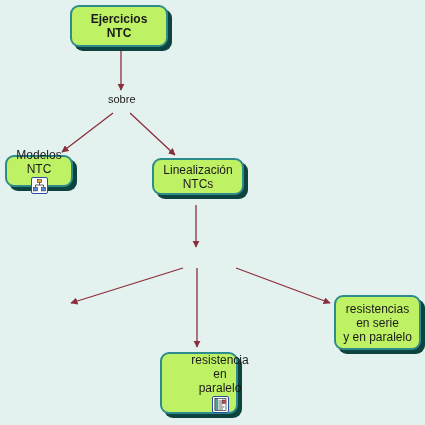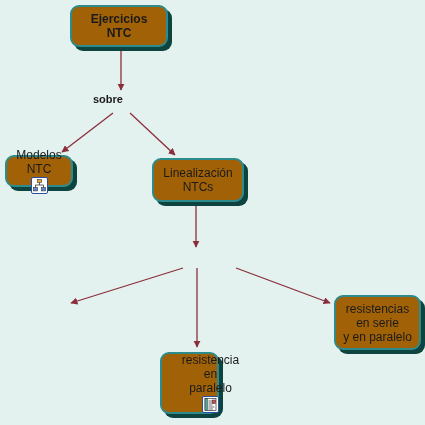--- a/index.html
+++ b/index.html
@@ -24,21 +24,21 @@
     left: 0;
     top: 0;
     width: 425px;
     height: 425px;
   }
 
   
   .node {
     position: absolute;
     box-sizing: border-box;
-    background: #a16207;
+    background: #bef264;
     border: 2px solid #2e8b8b;
     border-radius: 9px;
     box-shadow: 4px 4px 0 0 #0d4440;
     display: flex;
     flex-direction: column;
     align-items: center;
     justify-content: center;
     text-align: center;
     color: #1a1a1a;
     font-size: 12px;
@@ -95,21 +95,21 @@
       <line x1="196" y1="205" x2="196" y2="247"></line>
 
       <line x1="183" y1="268" x2="71" y2="303"></line>
 
       <line x1="197" y1="268" x2="197" y2="347"></line>
 
       <line x1="236" y1="268" x2="330" y2="303"></line>
     </g>
   </svg>
 
-  <div class="linklabel" style="left:93px; top:93px;font-weight:bold;">sobre</div>
+  <div class="linklabel" style="left:108px; top:93px;">sobre</div>
 
 
   <div class="node root" style="left:70px; top:5px; width:98px; height:42px;">
     <span class="label">Ejercicios
 NTC</span>
   </div>
 
   <div class="node" style="left:5px; top:155px; width:68px; height:32px;">
     <span class="label">Modelos
 NTC</span>
@@ -117,27 +117,27 @@
       <svg viewBox="0 0 17 17" xmlns="http://www.w3.org/2000/svg">
         <rect x="0.5" y="0.5" width="16" height="16" rx="1.5" fill="#ffffff" stroke="#2a4fa0" stroke-width="1"></rect>
         <rect x="6.5" y="2.5" width="4" height="3" fill="#f0a030" stroke="#333333" stroke-width="0.6"></rect>
         <rect x="2.5" y="10.5" width="4" height="3.4" fill="#5b8ed6" stroke="#333333" stroke-width="0.6"></rect>
         <rect x="10.5" y="10.5" width="4" height="3.4" fill="#5b8ed6" stroke="#333333" stroke-width="0.6"></rect>
         <path d="M8.5 5.5 L8.5 8 M4.5 8 L12.5 8 M4.5 8 L4.5 10.5 M12.5 8 L12.5 10.5" stroke="#333333" stroke-width="0.8" fill="none"></path>
       </svg>
     </span>
   </div>
 
-  <div class="node" style="left:152px; top:158px; width:92px; height:44px;">
+  <div class="node" style="left:152px; top:158px; width:92px; height:37px;">
     <span class="label">Linealización
 NTCs</span>
   </div>
 
 
-  <div class="node" style="left:160px; top:352px; width:59px; height:62px;padding-left:48px;">
+  <div class="node" style="left:160px; top:352px; width:78px; height:62px;padding-left:48px;">
     <span class="label">resistencia
 en
 paralelo</span>
     <span class="res-icon">
       <svg viewBox="0 0 17 17" xmlns="http://www.w3.org/2000/svg">
         <rect x="0.5" y="0.5" width="16" height="16" rx="1.5" fill="#ffffff" stroke="#2a4fa0" stroke-width="1"></rect>
         <rect x="3" y="2.5" width="11" height="12" fill="#ffffff" stroke="#333333" stroke-width="0.7"></rect>
         <rect x="3" y="2.5" width="2.4" height="12" fill="#4aa89a" stroke="#333333" stroke-width="0.5"></rect>
         <path d="M6.4 5 H12.4 M6.4 7 H12.4 M6.4 9 H10.4 M6.4 11 H12.4 M6.4 13 H11" stroke="#444444" stroke-width="0.8"></path>
         <rect x="10.2" y="4" width="3.4" height="3.4" fill="#d24b4b" stroke="#333333" stroke-width="0.5"></rect>

